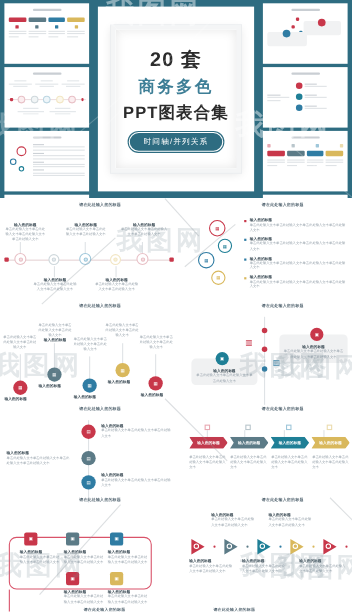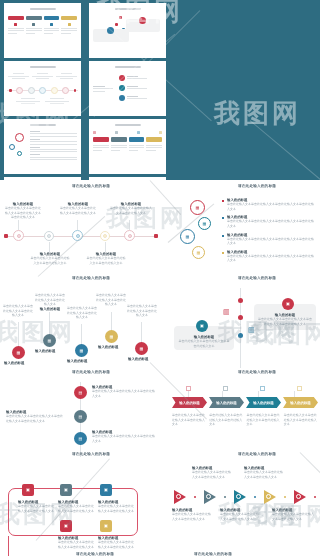--- a/index.html
+++ b/index.html
@@ -208,20 +208,28 @@
         </div>
       </div>
 
       <div class="thumb">
         
         
         
       </div>
     </div>
 
+    <div class="center-card">
+      <div class="frame">
+        <div class="ttl-1">20 套</div>
+        <div class="ttl-2">商务多色</div>
+        <div class="ttl-3">PPT图表合集</div>
+        <div class="badge">时间轴/并列关系</div>
+      </div>
+    </div>
 
     <div class="col-side">
 
       <div class="thumb">
         <div class="t-head"></div>
         <div style="position:absolute;left:30px;top:13px;width:3px;height:3px;background:#c8374a;border-radius:1px"></div>
         <div style="position:absolute;left:26px;top:20px;width:3px;height:3px;background:#c8374a;border-radius:1px"></div>
         <div style="position:absolute;left:33px;top:25px;width:3px;height:3px;background:#2f7ca3;border-radius:1px"></div>
         <div style="position:absolute;left:30px;top:31px;width:3px;height:3px;background:#2f7ca3;border-radius:1px"></div>
         <div style="position:absolute;right:6px;top:16px;width:34px;height:13px;background:#f1f2f3;border-radius:2px"></div>

